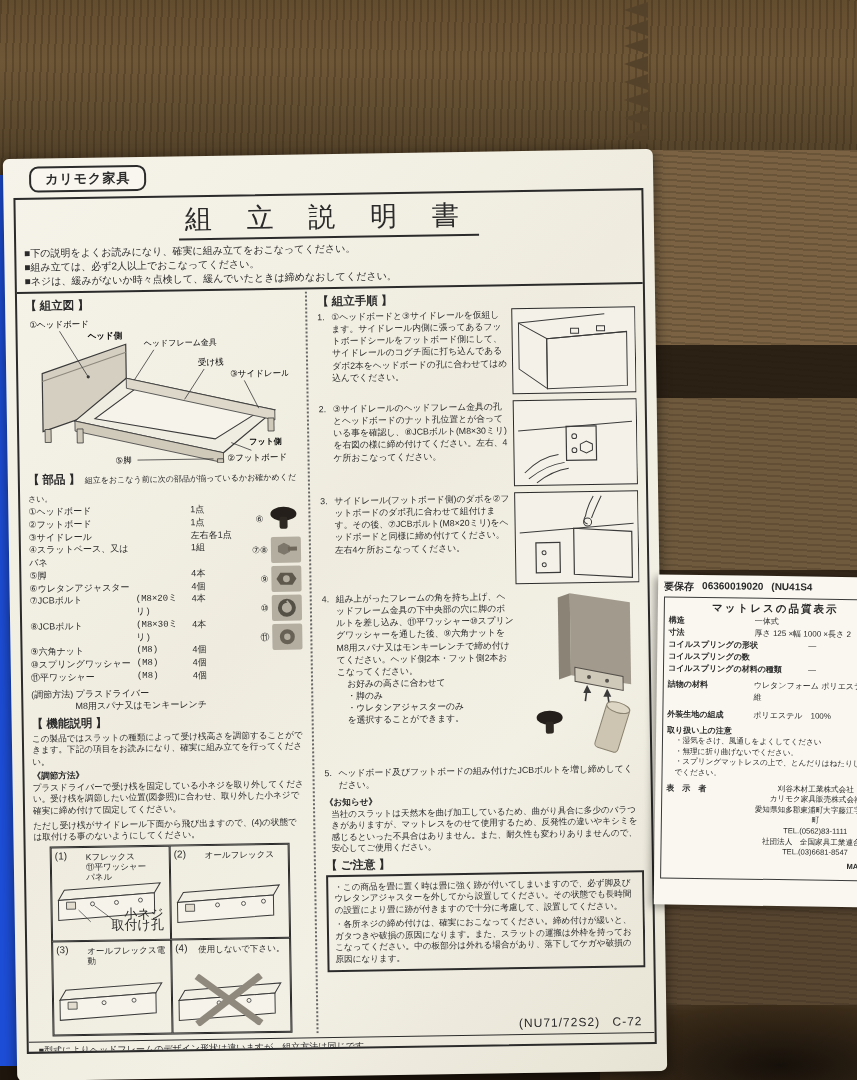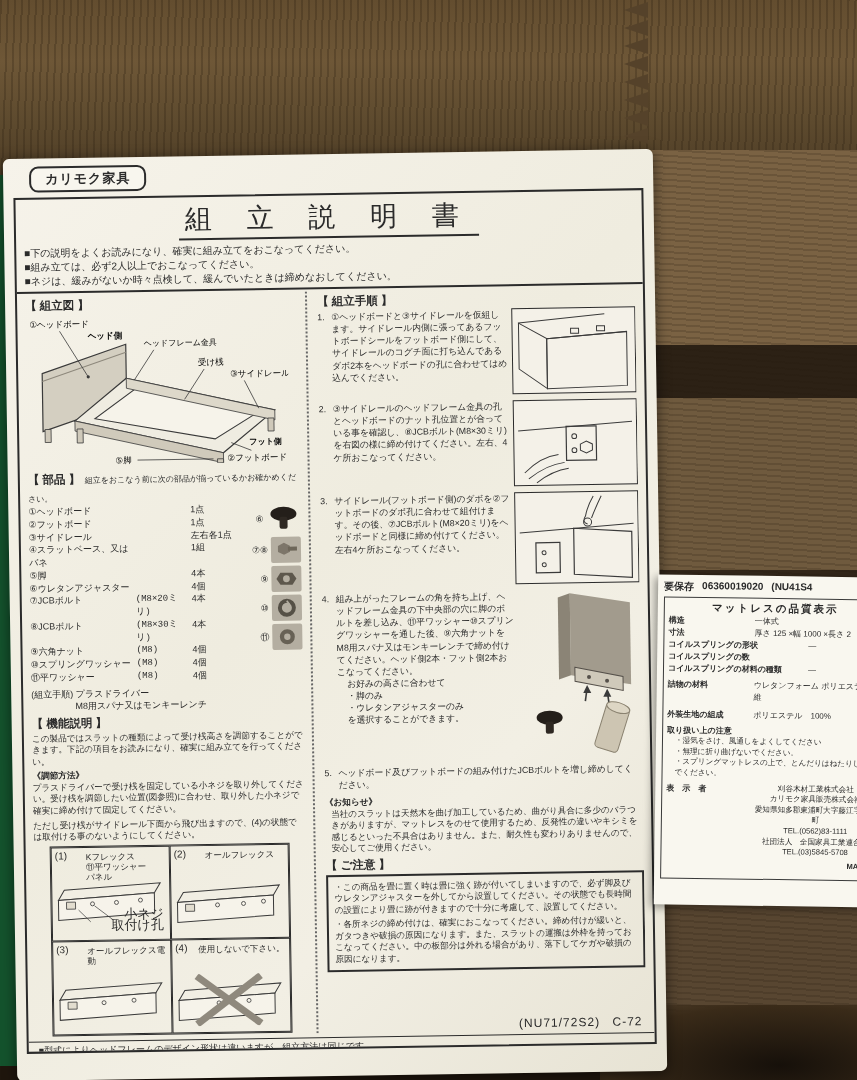--- a/index.html
+++ b/index.html
@@ -1,17 +1,17 @@
 <!DOCTYPE html>
 <html><head>
 <meta charset="utf-8">
 <style>
   html,body{margin:0;padding:0;}
   body{font-family:"Liberation Sans","DejaVu Sans",sans-serif;color:#2b2b2b;}
-  #stage{position:relative;width:857px;height:1080px;overflow:hidden;background:#14532d;}
+  #stage{position:relative;width:857px;height:1080px;overflow:hidden;background:#1d4ed8;}
 
   
   .wood-top{position:absolute;left:0;top:0;width:857px;height:175px;
     background:
       repeating-linear-gradient(92deg, rgba(40,28,14,.25) 0 2px, rgba(0,0,0,0) 2px 7px),
       linear-gradient(180deg,#634d2f 0%,#6e5737 35%,#5d4a2e 70%,#4e3d26 100%);}
   .wood-top .joint{position:absolute;left:618px;top:0;}
   .wood-right{position:absolute;left:640px;top:150px;width:217px;height:930px;
     background:
       repeating-linear-gradient(184deg, rgba(35,24,12,.18) 0 2px, rgba(0,0,0,0) 2px 6px),
@@ -220,21 +220,21 @@
                     <span class="part-name">⑩スプリングワッシャー</span>
                     <span class="part-spec">(M8)</span>
                     <span class="part-qty">4個</span>
                   </div>
                 <div class="part-row">
                     <span class="part-name">⑪平ワッシャー</span>
                     <span class="part-spec">(M8)</span>
                     <span class="part-qty">4個</span>
                   </div>
                 <div class="tools">
-                  <span>(組立手順)</span>
+                  <span>(調節方法)</span>
                   <span>プラスドライバー</span><br>
                   <span style="padding-left:44px;">M8用スパナ又はモンキーレンチ</span>
                 </div>
               </div>
               <div class="thumbs">
                 <div class="thumb">
                   <span>⑥</span>
                   <svg width="34" height="30" viewBox="0 0 34 30">
                     <ellipse cx="17" cy="10" rx="13" ry="7" fill="#241f1a"></ellipse>
                     <rect x="13" y="13" width="8" height="12" rx="2" fill="#2e2822"></rect>
@@ -506,19 +506,19 @@
         <div>・スプリングマットレスの上で、とんだりはねたりしないでください。</div>
       </div>
       <div class="trow" style="margin-top:4px;">
         <span class="tkey">表　示　者</span>
         <span class="tval tissuer">
           <span>刈谷木材工業株式会社</span><br>
           <span>カリモク家具販売株式会社</span><br>
           <span>愛知県知多郡東浦町大字藤江字皆栄町</span><br>
           <span>TEL.(0562)83-1111</span><br>
           <span>社団法人　全国家具工業連合会</span><br>
-          <span>TEL.(03)5845-5708</span>
+          <span>TEL.(03)6681-8547</span>
         </span>
       </div>
       <div class="made">MADE IN</div>
     </div>
   </div>
 </div>
 
 </body></html>

